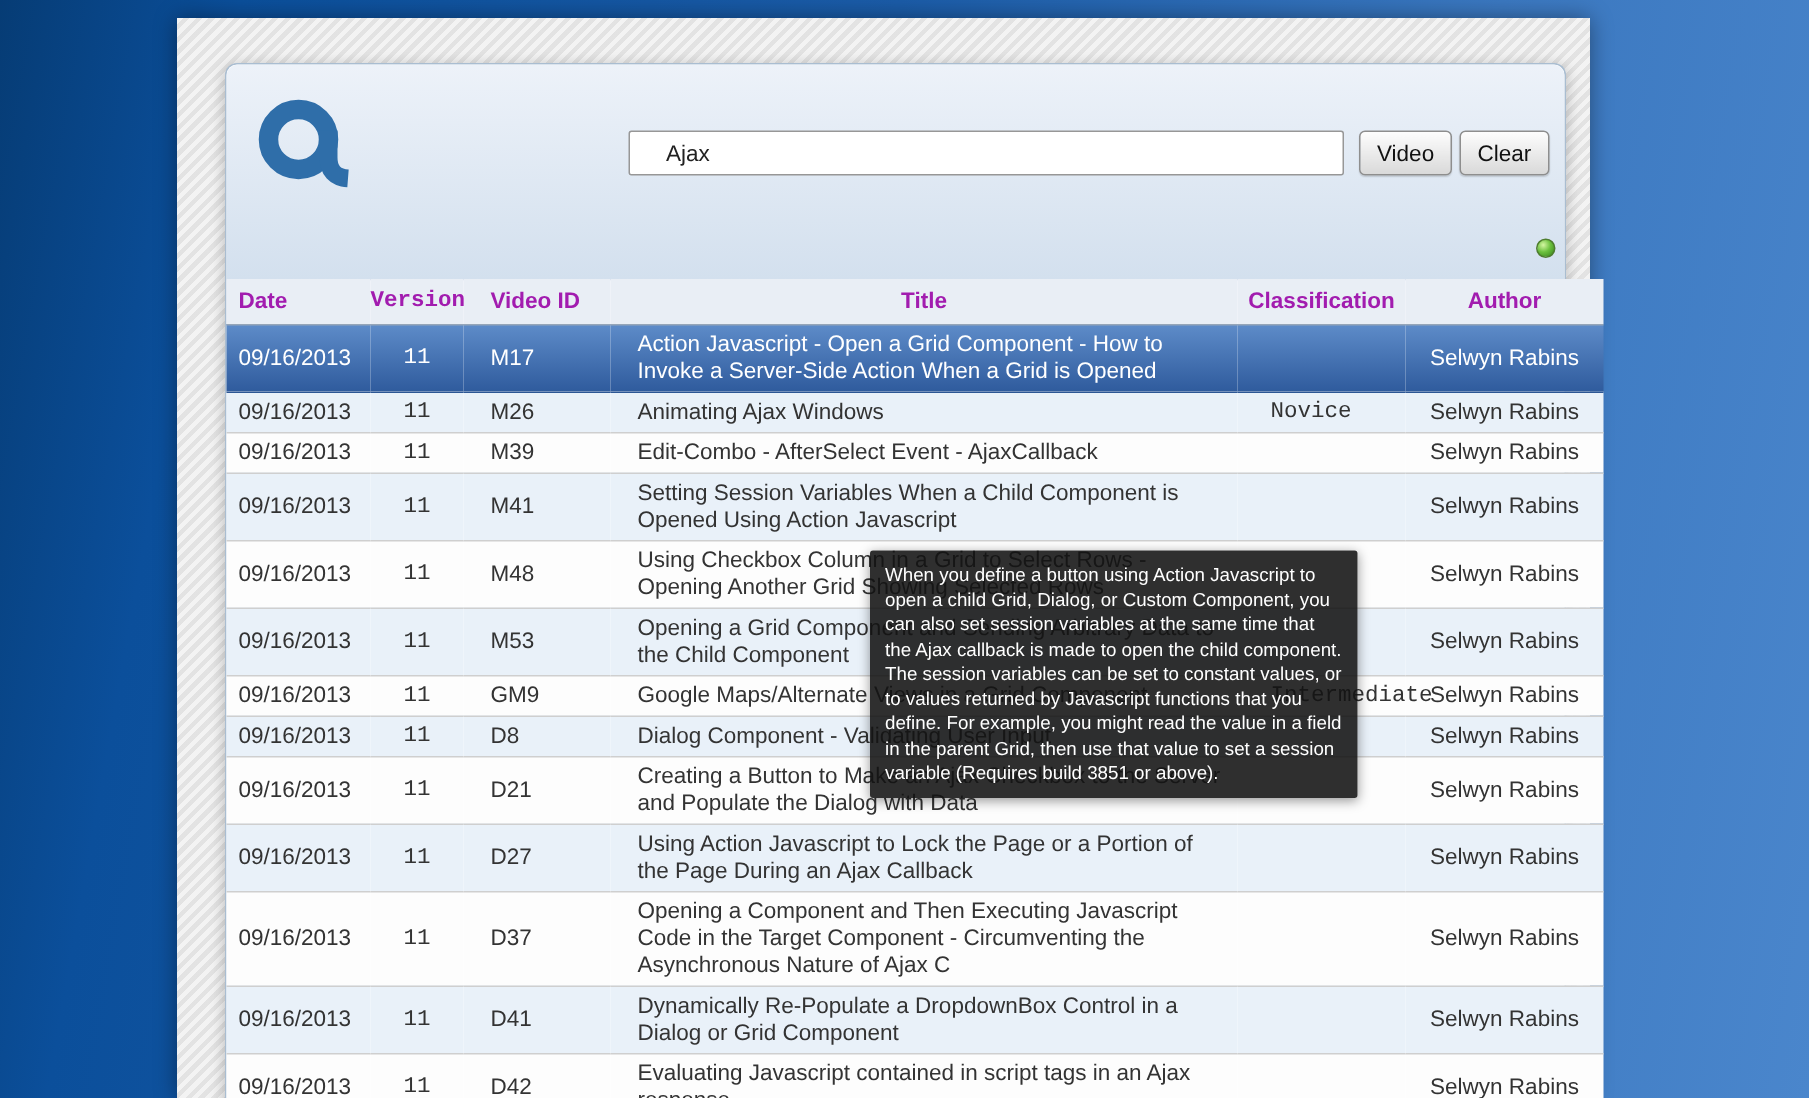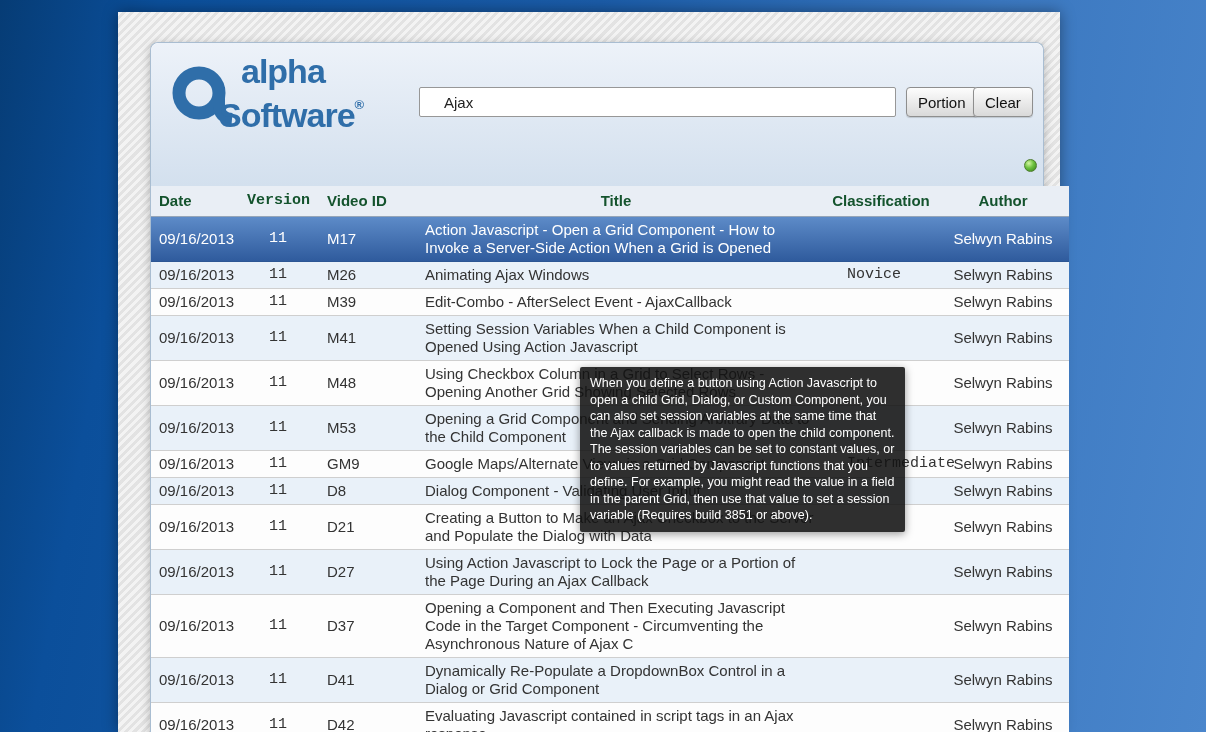--- a/index.html
+++ b/index.html
@@ -48,21 +48,21 @@
   .btn-clear{left:822px;}
   .status-dot{
     position:absolute;right:6px;top:116px;width:13px;height:13px;border-radius:50%;
     background:radial-gradient(circle at 35% 30%,#d4f6a2 0%,#6cc13e 45%,#347f18 100%);
     border:1px solid #4e7d2e;box-sizing:border-box;
   }
   
   .table-wrap{position:absolute;left:0;top:143px;width:100%;}
   table{border-collapse:collapse;table-layout:fixed;width:892px;font-size:15px;}
   thead tr{height:30px;background:#e9eef5;}
-  th{font-weight:bold;color:#14532d;border-bottom:1px solid #95a5b8;padding:0;}
+  th{font-weight:bold;color:#a21caf;border-bottom:1px solid #95a5b8;padding:0;}
   td{border-bottom:1px solid #cfcfcf;padding:4px 4px;vertical-align:middle;color:#333;line-height:18px;}
   tbody tr{background:#fdfdfd;}
   tbody tr:nth-child(even){background:#e9f1f9;}
   tbody tr.selected{background:linear-gradient(#5e8cc9,#2f5b9d);}
   tbody tr.selected td{color:#ffffff;border-bottom-color:#2c5694;}
   .col-date{width:88px;text-align:left;}
   td.col-date{padding-left:8px;}
   th.col-date{text-align:left;padding-left:8px;}
   .col-version{width:62px;text-align:center;font-family:Liberation Mono, monospace;}
   .col-videoid{width:80px;}
@@ -90,28 +90,24 @@
 
     <div class="panel-header">
 
       <div class="logo">
         <span class="logo-mark">
           <svg width="64" height="64" viewBox="0 0 64 64" aria-hidden="true">
             <circle cx="28" cy="32" r="20" fill="none" stroke="#2f6ea9" stroke-width="13"></circle>
             <path d="M48 26 L48 44 Q48 57 61 58" fill="none" stroke="#2f6ea9" stroke-width="12"></path>
           </svg>
         </span>
-        <span class="logo-text">
-          <span class="l1">alpha</span>
-          <span class="l2"><span>Software</span><sup>®</sup></span>
-        </span>
       </div>
 
       <input type="text" class="search-input" value="Ajax" style="">
-      <button class="btn btn-search">Portion</button>
+      <button class="btn btn-search">Video</button>
       <button class="btn btn-clear">Clear</button>
 
       <span class="status-dot"></span>
     </div>
 
     <div class="table-wrap">
       <table>
         <thead>
           <tr>
             <th class="col-date">Date</th>

